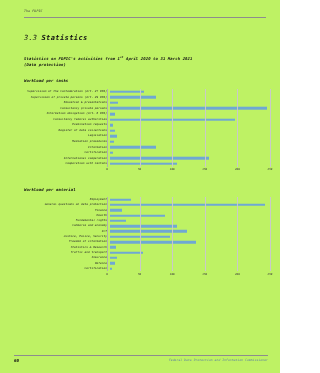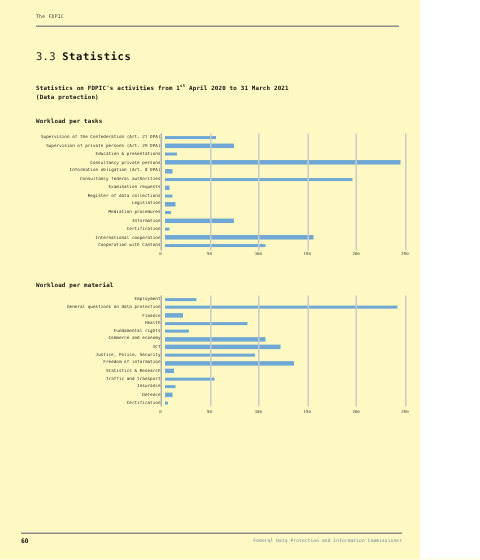--- a/index.html
+++ b/index.html
@@ -11,21 +11,22 @@
     width: 280px;
     height: 373px;
     font-family: "DejaVu Sans Mono", "Liberation Mono", monospace;
     color: #1a1a1a;
     overflow: hidden;
     position: relative;
   }
   .page {
     position: absolute;
     inset: 0;
-    background: #fef9c3;
+    background: #bef264;
+    font-style: italic;
   }
 
   
   .header {
     position: absolute;
     left: 24px;
     top: 9px;
     right: 14px;
     height: 12px;
   }

